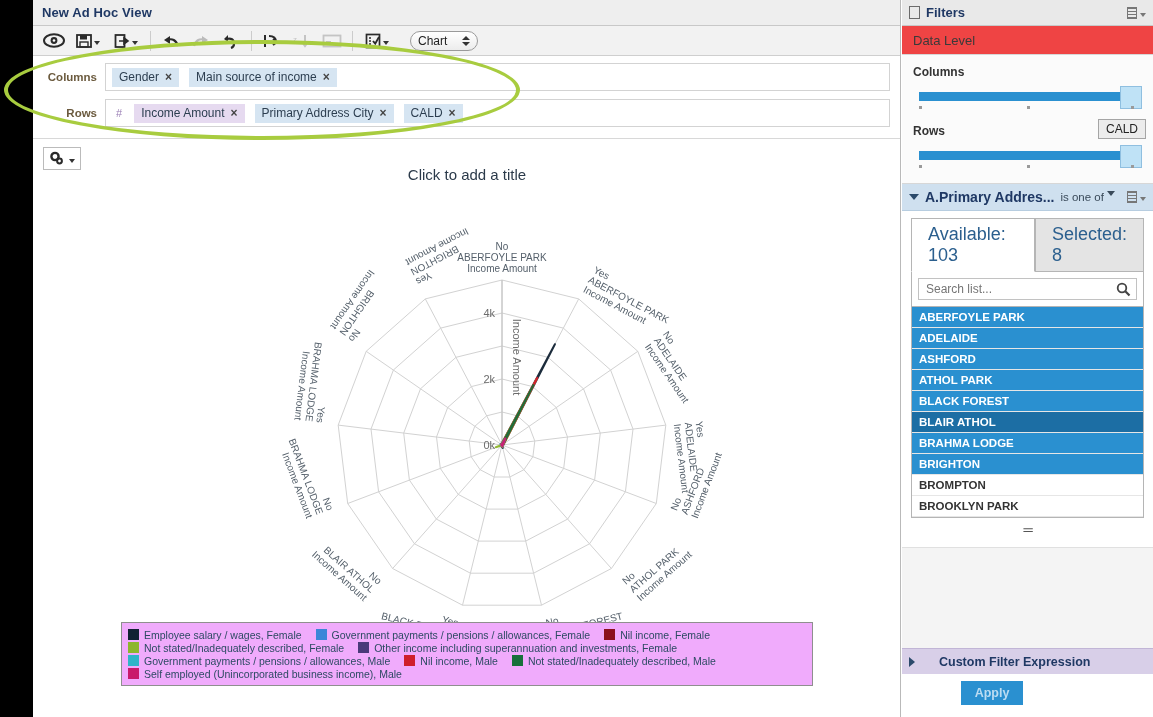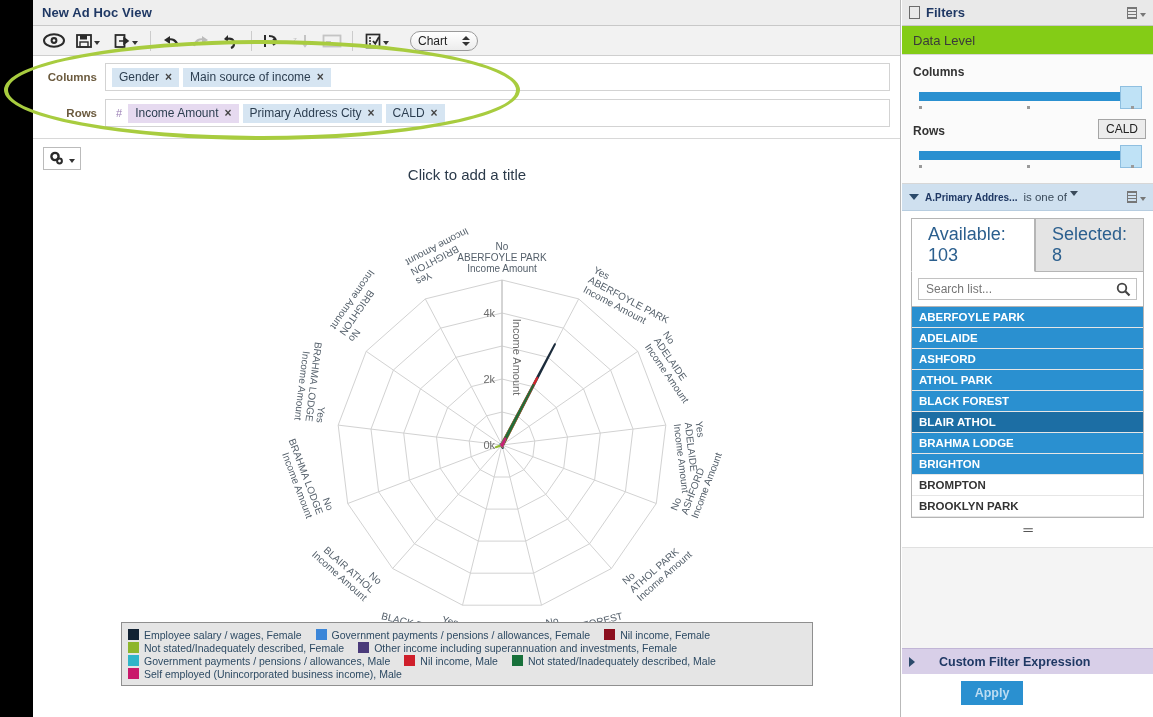--- a/index.html
+++ b/index.html
@@ -37,74 +37,74 @@
   .spin{display:flex;flex-direction:column;line-height:0;}
   .spin i{display:block;width:0;height:0;border-left:4px solid transparent;border-right:4px solid transparent;}
   .spin i.up{border-bottom:4px solid #333;margin-bottom:2px;}
   .spin i.dn{border-top:4px solid #333;}
 
   
   .shelf{display:flex;align-items:center;height:30px;margin:6px 10px 0 10px;}
   .shelf-label{width:62px;text-align:right;padding-right:8px;font-weight:bold;font-size:11.5px;
     color:#6b5a3e;box-sizing:border-box;}
   .shelf-box{flex:1;height:28px;border:1px solid #d3d3d3;background:#fff;display:flex;
-    align-items:center;padding:0 6px;gap:4px;box-sizing:border-box;}
+    align-items:center;padding:0 6px;gap:10px;box-sizing:border-box;}
   .chip{background:#d6e5f2;color:#2c3e50;font-size:12px;padding:2px 7px 3px 7px;display:flex;
     align-items:center;gap:6px;cursor:pointer;}
   .chip.measure{background:#e6daf0;}
   .chip .x{color:#444;font-size:12px;font-weight:bold;line-height:1;}
   .hash{color:#9a7fb5;font-size:11px;padding-left:4px;padding-right:2px;}
 
   .divider{height:1px;background:#d8d8d8;margin:10px 0 0 0;}
 
   
   .chartopts{margin:8px 0 0 10px;width:36px;height:21px;border:1px solid #bbb;background:#fff;
     display:flex;align-items:center;justify-content:center;cursor:pointer;gap:1px;}
 
   
   .chart-area{position:relative;width:868px;height:500px;}
   .chart-title{text-align:center;font-size:15px;color:#2b3a4a;margin-top:-4px;}
 
   .legend-box{position:absolute;left:88px;top:456px;width:692px;border:1px solid #8f8f8f;
-    background:#e5e5e5;padding:5px 6px 5px 6px;box-sizing:border-box;}
+    background:#f0abfc;padding:5px 6px 5px 6px;box-sizing:border-box;}
   .legend-row{display:flex;align-items:center;flex-wrap:nowrap;height:13px;margin-bottom:0px;}
   .legend-item{display:flex;align-items:center;margin-right:14px;white-space:nowrap;}
   .sw{width:11px;height:11px;margin-right:5px;flex:none;}
   .legend-text{font-size:10.5px;color:#2d4a63;}
 
   
   .side{position:absolute;left:902px;top:0;width:251px;height:717px;background:#fff;
     box-sizing:border-box;}
   .side-head{height:26px;background:#e9e9e9;border-bottom:1px solid #c8c8c8;display:flex;
     align-items:center;justify-content:space-between;padding:0 7px;box-sizing:border-box;}
   .side-head .t{font-weight:bold;font-size:13px;color:#1f3864;display:flex;align-items:center;gap:6px;}
   .mini-icon{width:11px;height:13px;border:1.5px solid #6b6b6b;box-sizing:border-box;}
   .menu-ic{display:flex;align-items:center;gap:1px;cursor:pointer;}
   .menu-ic .doc{width:10px;height:12px;border:1.5px solid #777;box-sizing:border-box;
     background:repeating-linear-gradient(#777 0 1px,transparent 1px 3px);}
 
   .datalevel{height:28px;border-bottom:1px solid #d7d7d7;display:flex;align-items:center;
-    padding-left:11px;font-size:13px;color:#3a3a3a;background:#84cc16;}
+    padding-left:11px;font-size:13px;color:#3a3a3a;background:#ef4444;}
 
   .sliders{padding:10px 11px 12px 11px;background:#fbfbfb;border-bottom:1px solid #d7d7d7;}
   .sl-title{font-weight:bold;font-size:12px;color:#333;margin-bottom:7px;}
   .sl-wrap{position:relative;height:26px;}
   .sl-track{position:absolute;left:6px;right:8px;top:6px;height:9px;background:#2a90d0;}
   .sl-knob{position:absolute;right:0px;top:0px;width:20px;height:21px;background:#bfe2f6;
     border:1px solid #8fbfe0;cursor:pointer;}
   .sl-ticks{position:absolute;left:6px;right:8px;top:20px;height:4px;}
   .sl-ticks span{position:absolute;width:3px;height:3px;background:#9a9a9a;}
   .sl-tip{position:absolute;right:-4px;top:-26px;background:#ececec;border:1px solid #a5a5a5;
     padding:2px 7px;font-size:12px;color:#222;}
 
   .fheader{height:27px;background:#cfe0ef;border-bottom:1px solid #b7cde0;display:flex;
     align-items:center;padding:0 7px;box-sizing:border-box;gap:6px;}
   .fheader .tri{width:0;height:0;border-left:5px solid transparent;border-right:5px solid transparent;
     border-top:6px solid #2b4a6b;}
-  .fheader .nm{font-weight:bold;font-size:10px;color:#1f3864;}
+  .fheader .nm{font-weight:bold;font-size:14px;color:#1f3864;}
   .fheader .op{font-size:11.5px;color:#3a4a5a;display:flex;gap:3px;cursor:pointer;}
   .fheader .op .c{width:0;height:0;border-left:4px solid transparent;border-right:4px solid transparent;
     border-top:5px solid #3a4a5a;}
 
   .tabs{display:flex;padding:7px 9px 0 9px;}
   .tab{padding:5px 16px 5px 16px;border:1px solid #b5b5b5;font-size:18px;color:#2b5f8e;
     background:#e4e4e4;cursor:pointer;}
   .tab.active{background:#fff;border-bottom-color:#fff;color:#2b5f8e;}
 
   .searchwrap{margin:0 9px;border:1px solid #b5b5b5;border-top:none;padding:6px;background:#fff;}

